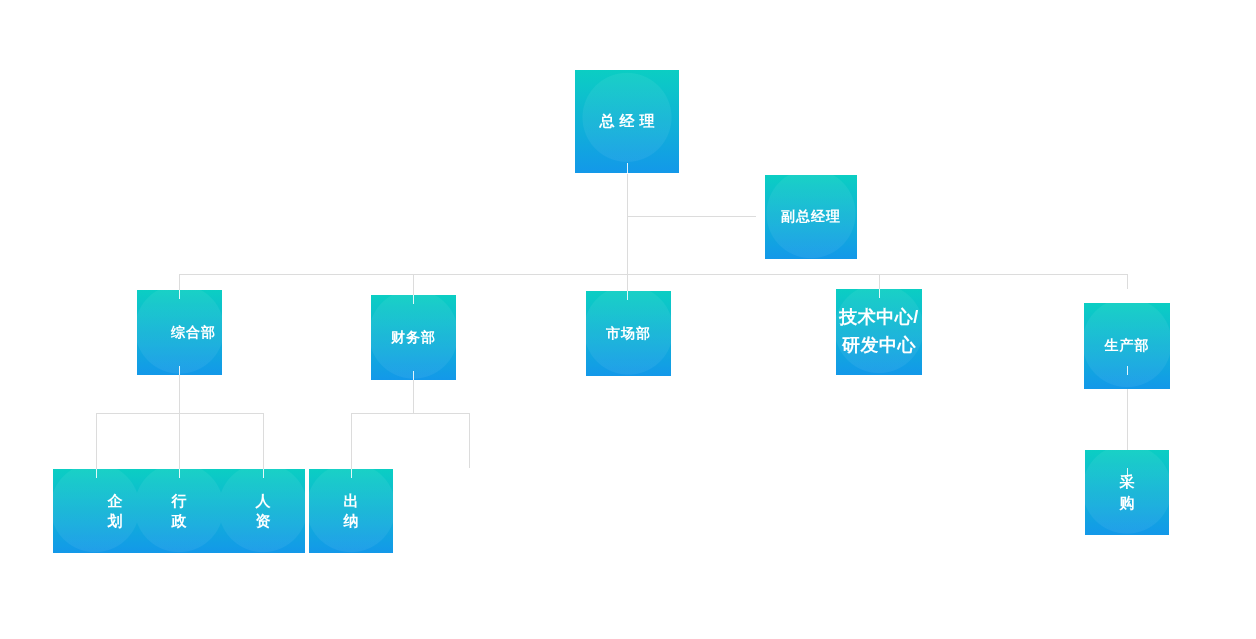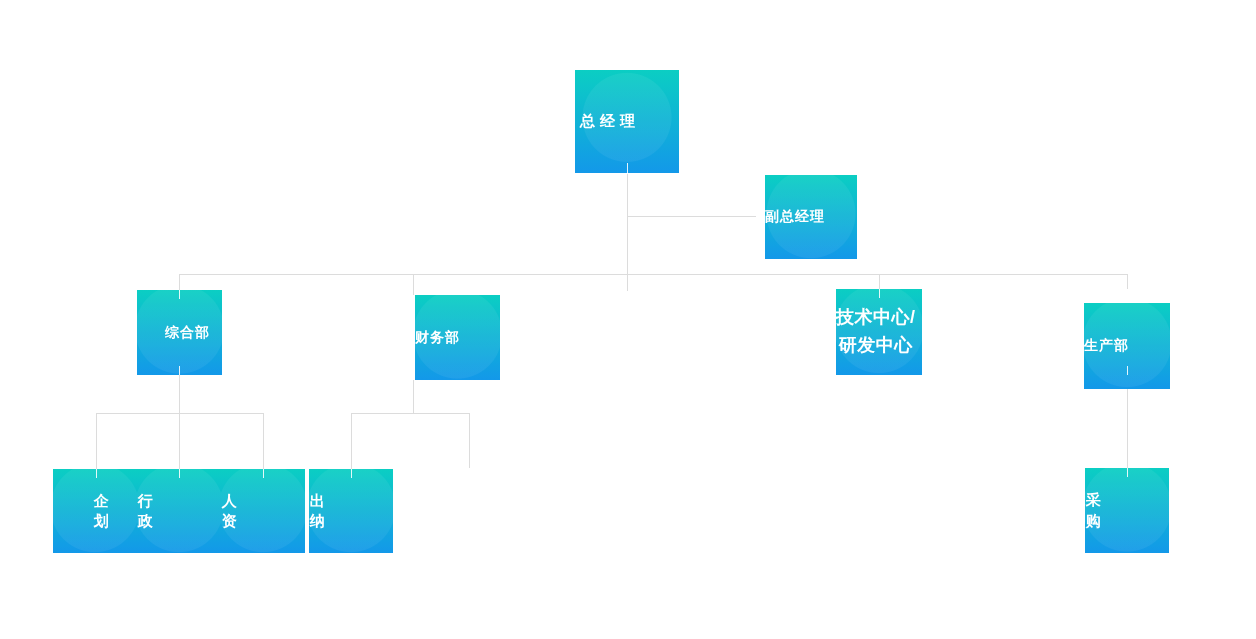--- a/index.html
+++ b/index.html
@@ -13,21 +13,21 @@
   html,body{background:var(--page-bg);}
   body{font-family:"Liberation Sans","DejaVu Sans",sans-serif;}
   .canvas{
     position:relative;
     width:1256px;height:639px;
     background:var(--page-bg);
     overflow:hidden;
   }
   .node{
     position:absolute;
-    display:flex;align-items:center;
+    display:flex;align-items:center;justify-content:center;
     color:var(--node-text);
     background-image:
       radial-gradient(circle at 50% 46%, rgba(255,255,255,0.06) 0 44px, rgba(255,255,255,0) 45px),
       linear-gradient(180deg, var(--node-gradient-top) 0%, var(--node-gradient-bottom) 100%);
     font-size:14px;font-weight:600;letter-spacing:1px;
     z-index:1;
     text-align:center;
   }
   .lbl{display:block;}
   .lbl-lg{font-size:15px;font-weight:700;letter-spacing:5px;text-indent:5px;}
@@ -90,24 +90,27 @@
   </div>
 
   <div class="node" style="left:765px;top:175px;width:92px;height:84px;">
     <span class="lbl">副总经理</span>
   </div>
 
   <div class="node" style="left:137px;top:290px;width:85px;height:85px;padding-left:28px;">
     <span class="lbl">综合部</span>
   </div>
 
-  <div class="node" style="left:371px;top:295px;width:85px;height:85px;margin-left:44px;">
+  <div class="node" style="left:371px;top:295px;width:85px;height:85px;">
     <span class="lbl">财务部</span>
   </div>
 
+  <div class="node" style="left:586px;top:291px;width:85px;height:85px;">
+    <span class="lbl">市场部</span>
+  </div>
 
   <div class="node" style="left:836px;top:289px;width:86px;height:86px;">
     <span class="lbl lbl-two-line">
       <span>技术中心/</span><br>
       <span>研发中心</span>
     </span>
   </div>
 
   <div class="node" style="left:1084px;top:303px;width:86px;height:86px;">
     <span class="lbl">生产部</span>
@@ -123,17 +126,17 @@
 
   <div class="node" style="left:309px;top:469px;width:84px;height:84px;">
     <span class="lbl vert">出纳</span>
   </div>
 
   <div class="node" style="left:221px;top:469px;width:84px;height:84px;">
     <span class="lbl vert">人资</span>
   </div>
 
 
-  <div class="node" style="left:1085px;top:468px;width:84px;height:85px;">
+  <div class="node" style="left:1085px;top:450px;width:84px;height:85px;">
     <span class="lbl vert">采购</span>
   </div>
 
 </div>
 
 </body></html>

